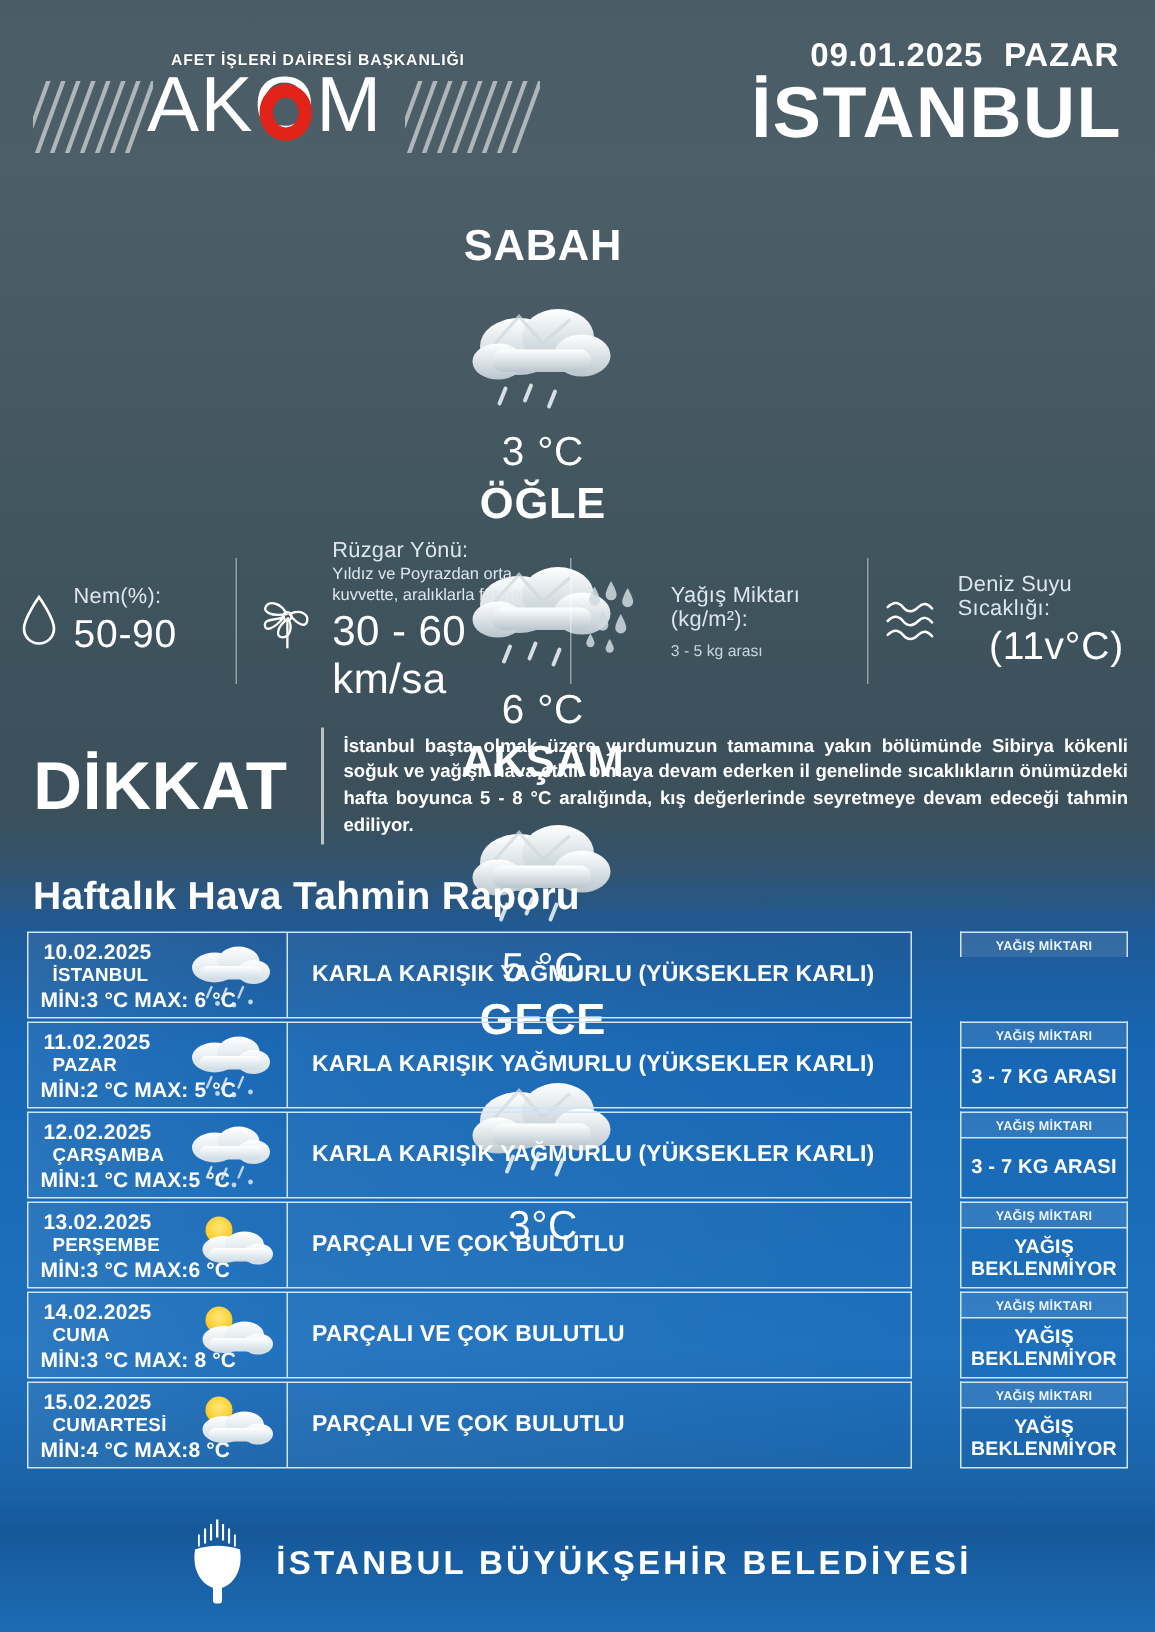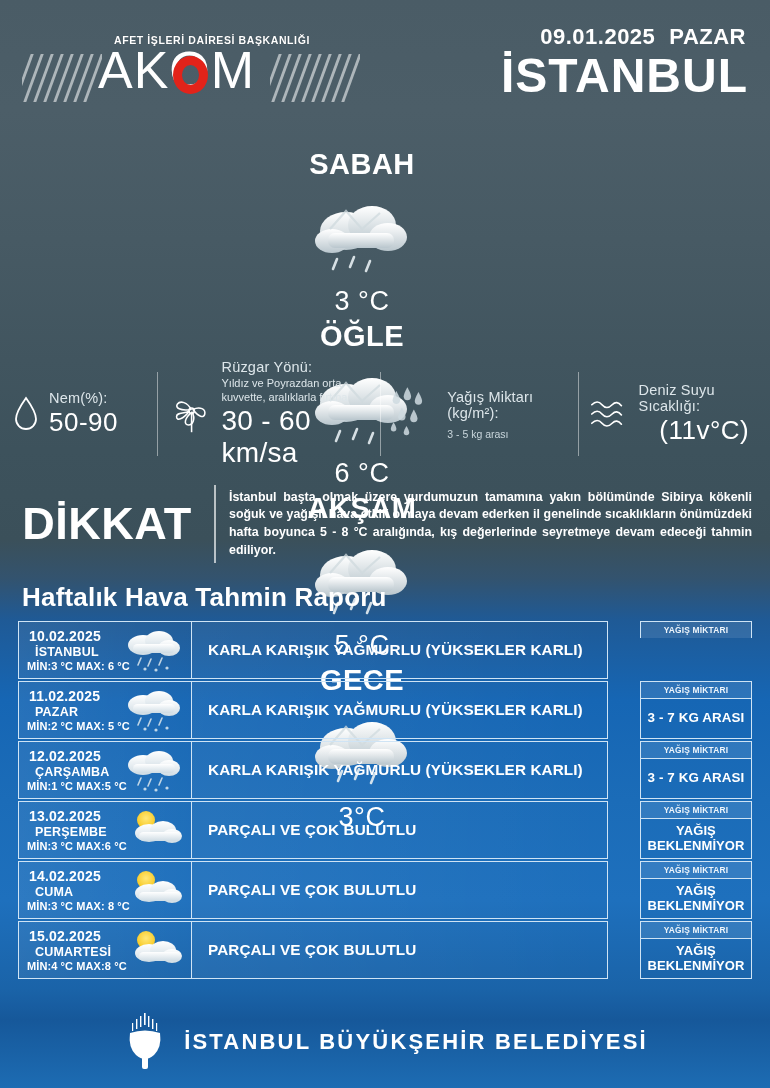--- a/index.html
+++ b/index.html
@@ -138,21 +138,21 @@
     display:flex; height:58px; margin-bottom:2px;
   }
   .cell-date {
     width:174px; border:1.6px solid #cfe4f5; position:relative;
     display:flex; flex-direction:column; justify-content:center;
     padding-left:10px; overflow:hidden;
     background:linear-gradient(to right, rgba(255,255,255,.07), rgba(255,255,255,.015));
   }
   .cd-date { font-size:14px; font-weight:bold; color:#fff; letter-spacing:.2px; }
   .cd-day  { font-size:12.5px; font-weight:bold; color:#fff; letter-spacing:.2px; margin-top:1px; margin-left:6px;}
-  .cd-mm   { font-size:11px; font-weight:bold; color:#fff; margin-top:1px; letter-spacing:.1px; margin-left:-2px;}
+  .cd-mm   { font-size:14px; font-weight:bold; color:#fff; margin-top:1px; letter-spacing:.1px; margin-left:-2px;}
   .cd-icon { position:absolute; right:2px; top:4px; width:72px; height:50px; }
   .cell-desc {
     flex:1; border:1.6px solid #cfe4f5; border-left:none;
     display:flex; align-items:center; padding-left:16px;
     font-size:15.3px; font-weight:bold; color:#fff; letter-spacing:.1px;
     background:linear-gradient(to right, rgba(255,255,255,.05), rgba(255,255,255,.0));
   }
   .cell-prec {
     width:144px; display:flex; flex-direction:column;padding-left:32px;
   }

